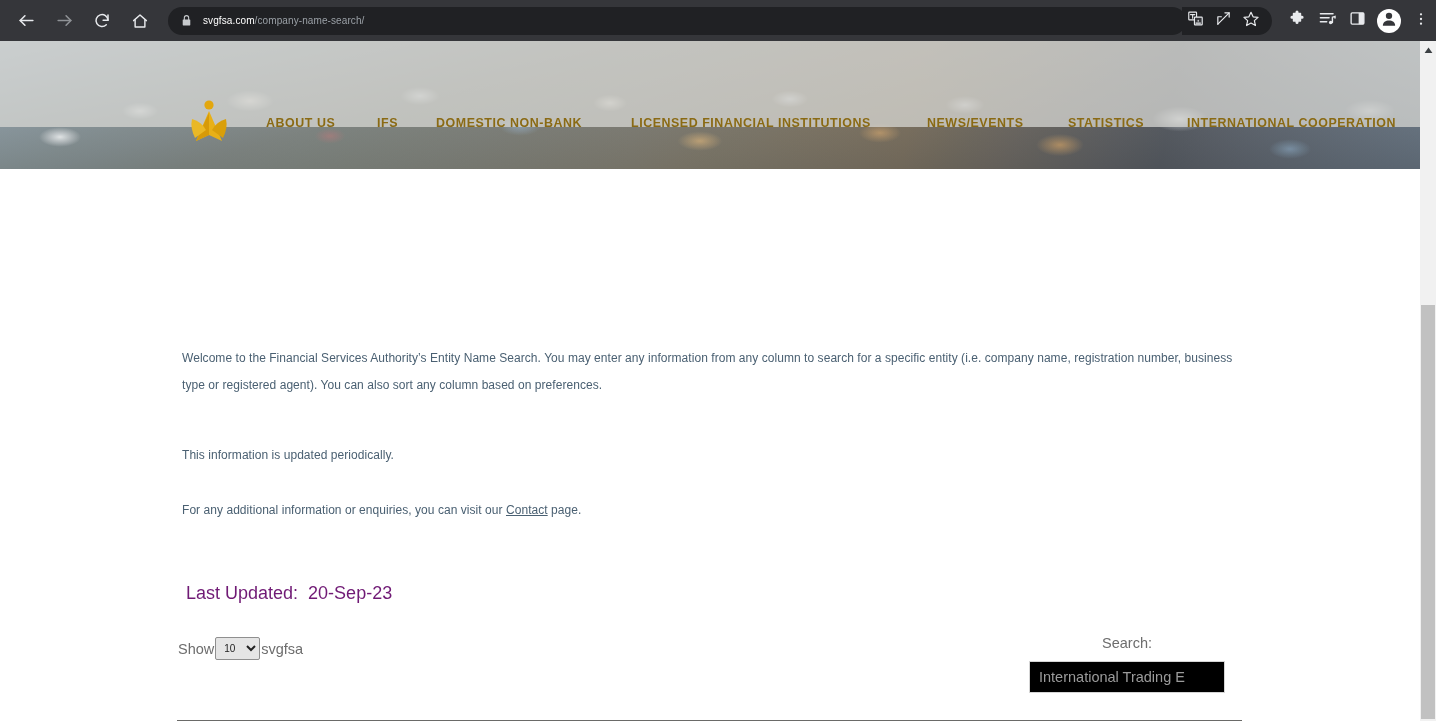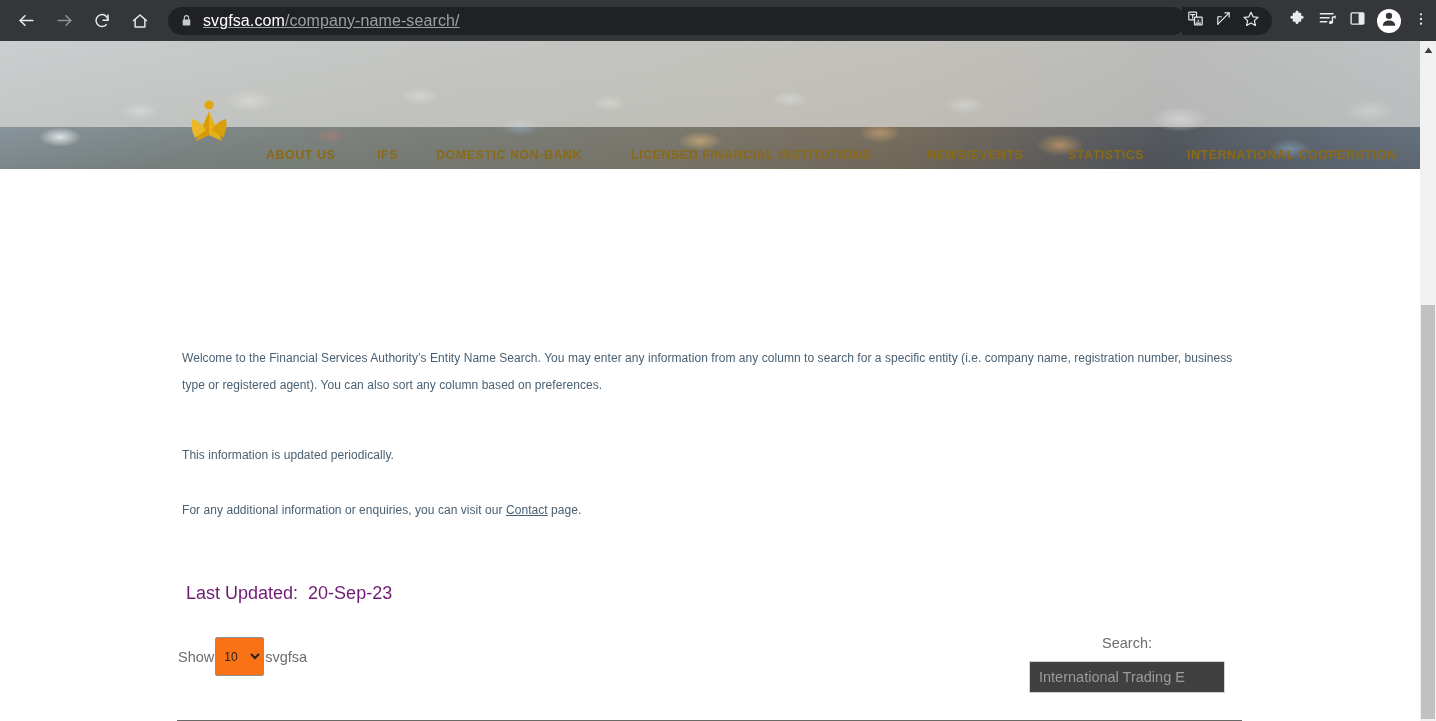--- a/index.html
+++ b/index.html
@@ -32,25 +32,24 @@
     height: 28px;
     flex: 1 1 auto;
     max-width: 1086px;
     background: #202124;
     border-radius: 14px;
     display: flex; align-items: center;
     padding: 0 12px;
   }
   #lock-icon { flex: none; margin-right: 10px; display:flex; }
   #url-text {
-    font-size: 16px;
+    font-size: 10px;
     color: #9aa0a6;
     white-space: nowrap;
     letter-spacing: .1px;
-    text-decoration: underline;
   }
   #url-text .host { color: #ffffff; }
   .omni-action {
     width: 26px; height: 26px;
     display: flex; align-items: center; justify-content: center;
     flex: none;
     margin-right: 2px;
   }
   #omnibox-actions {
     display: flex; align-items: center;
@@ -125,21 +124,21 @@
     position: absolute; left: 0; top: 0;
     width: 100%; height: 86px;
     display: flex; align-items: center;
   }
   #site-logo {
     position: absolute; left: 183px; top: 56px;
     width: 52px; height: 52px;
   }
   .nav-links {
     position: absolute; left: 266px; top: 74px;
-    display: flex; align-items: flex-end; margin-top: 32px;
+    display: flex; align-items: flex-end;
   }
   .nav-link {
     font-family: "Liberation Sans Narrow", "Liberation Sans", sans-serif;
     font-size: 13.5px;
     font-weight: 700;
     letter-spacing: .6px;
     color: #8a6a14;
     text-transform: uppercase;
     white-space: nowrap;
     margin-right: 36px;
@@ -171,37 +170,37 @@
   }
 
   
   #dt-length {
     position: absolute; left: 178px; top: 468px;
     font-size: 14.5px; color: #6d6d6d;
     display: flex; align-items: center; gap: 1px;
   }
   #entries-select {
     font-family: "Liberation Sans", sans-serif;
-    font-size: 12px;
+    font-size: 10px;
     color: #222;
-    height: 39px;
+    height: 23px;
     padding: 0 2px 0 4px;
     border: 1px solid #8f8f8f;
     border-radius: 2px;
-    background: #f97316;
+    background: #e5e5e5;
   }
   #dt-filter {
     position: absolute; right: 195px; top: 466px;
     display: flex; align-items: center; gap: 10px;
     font-size: 14.5px; color: #6d6d6d; flex-direction: column;
   }
   #search-input {
     width: 196px; height: 32px;
     border: 1px solid #d5d5d5;
-    background: #404040;
+    background: #000000;
     padding: 0 9px;
     font-family: "Liberation Sans", sans-serif;
     font-size: 14.5px;
     color: #8e8e8e;
     border-radius: 0;
   }
   #search-input::placeholder { color: #9b9b9b; }
 
   
   #entity-table {

